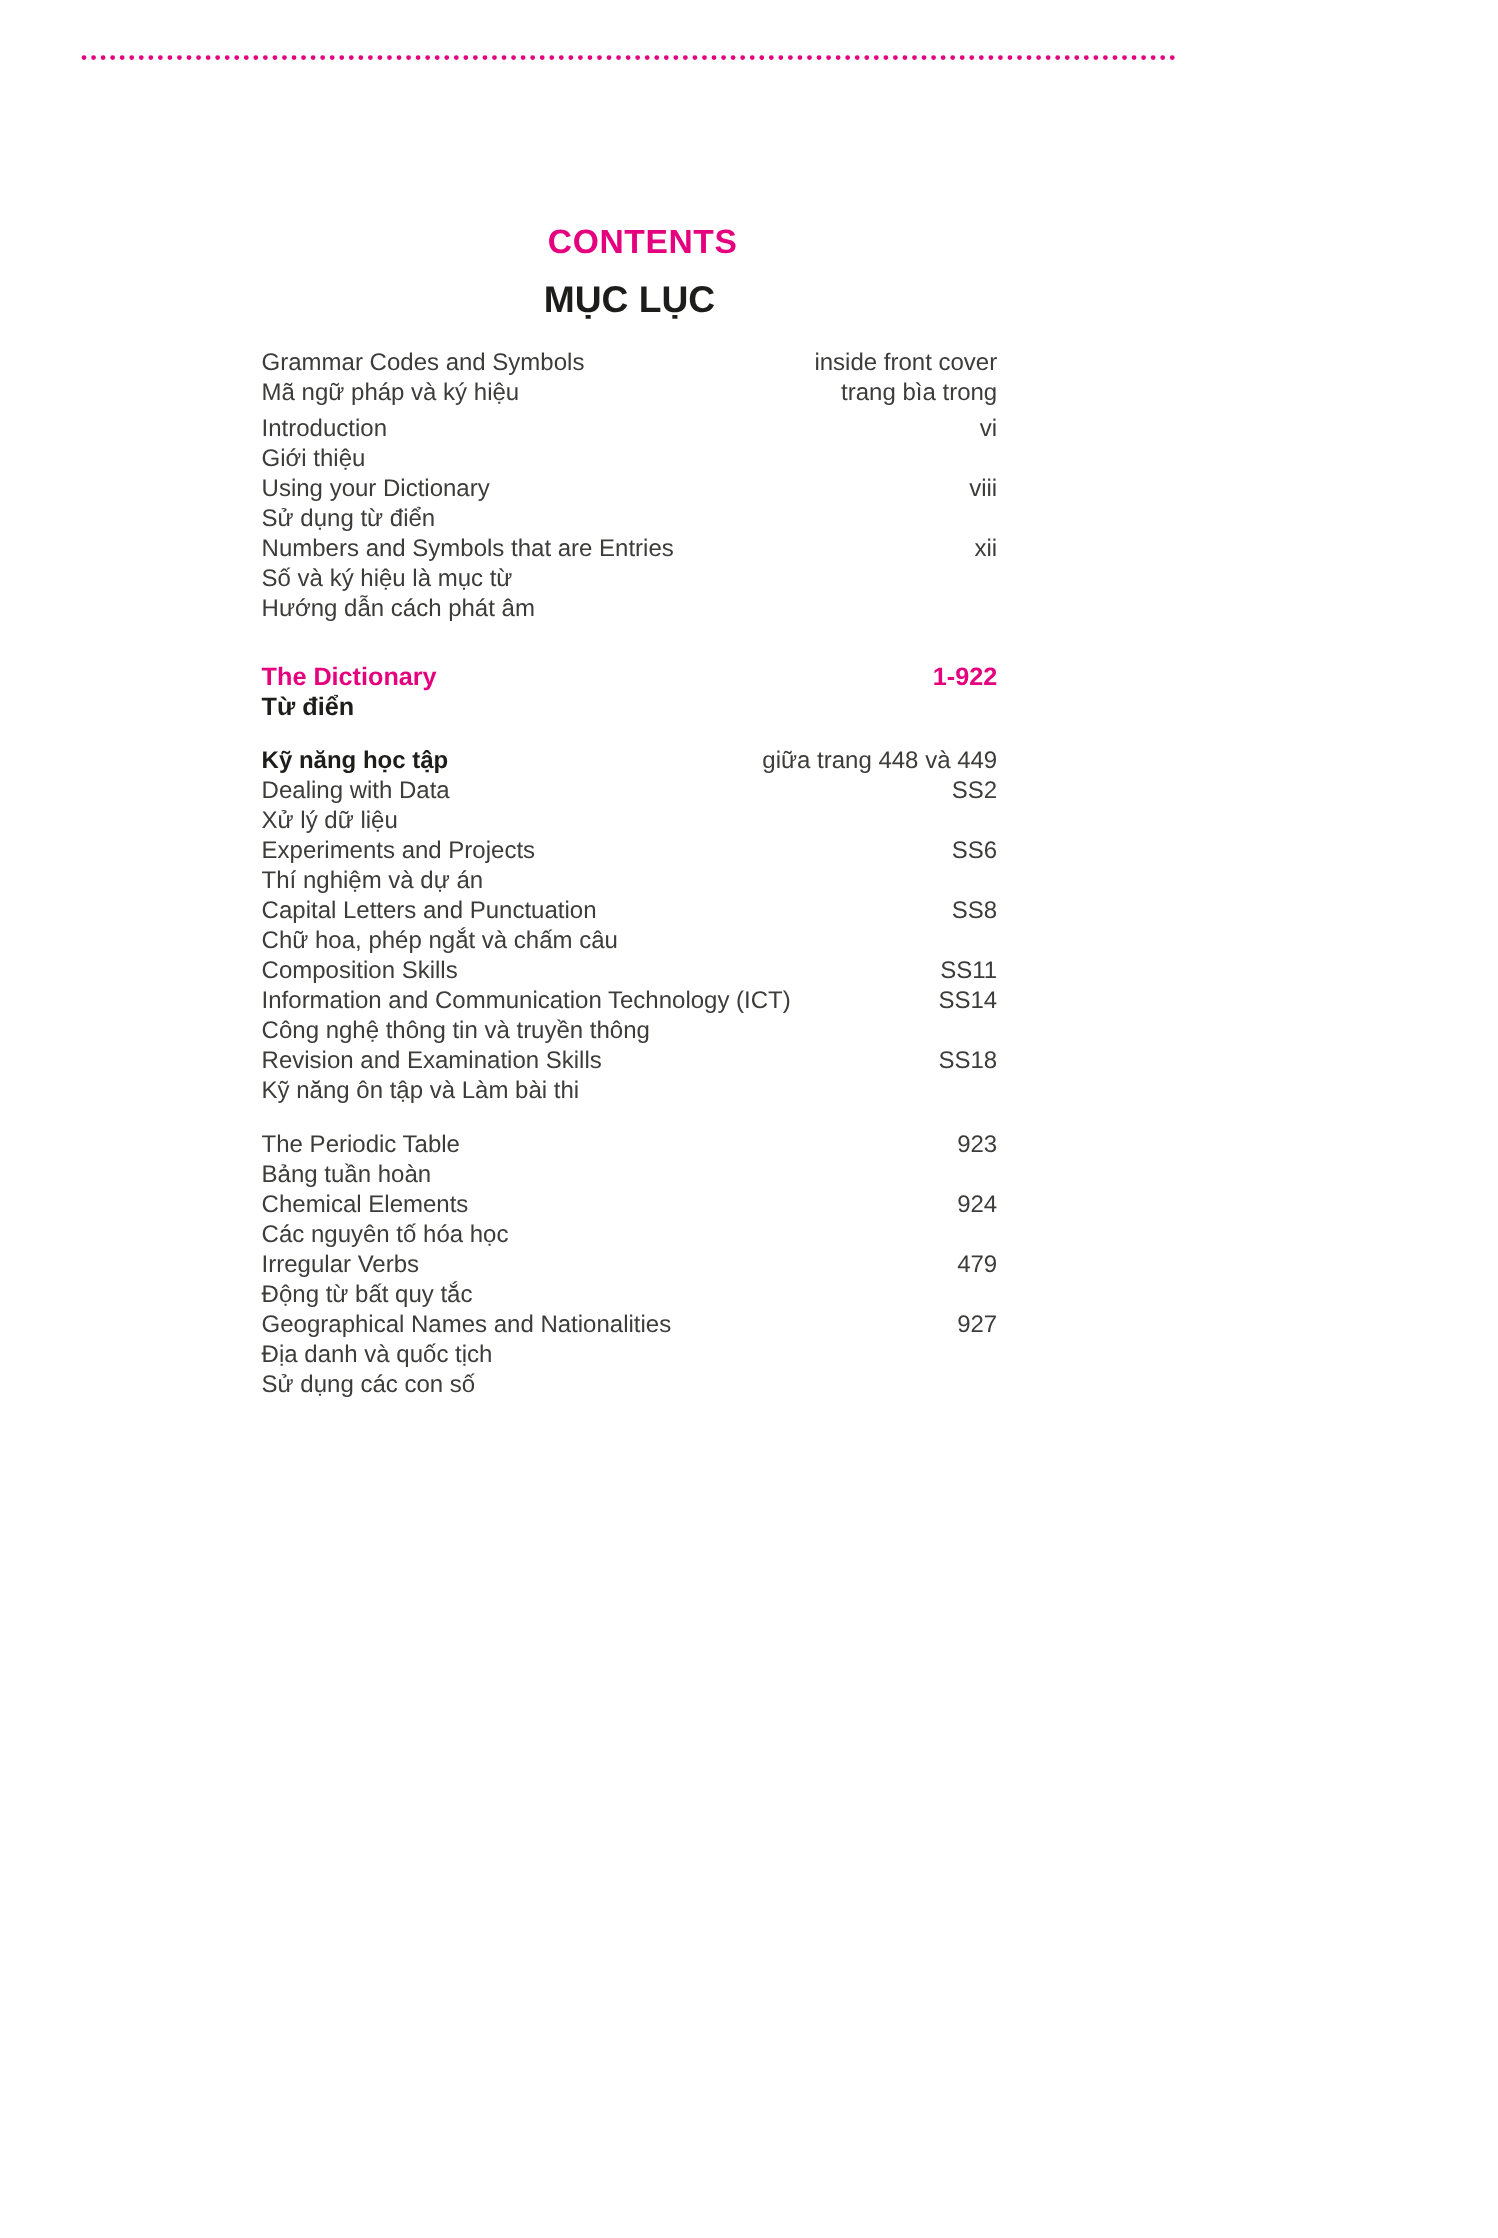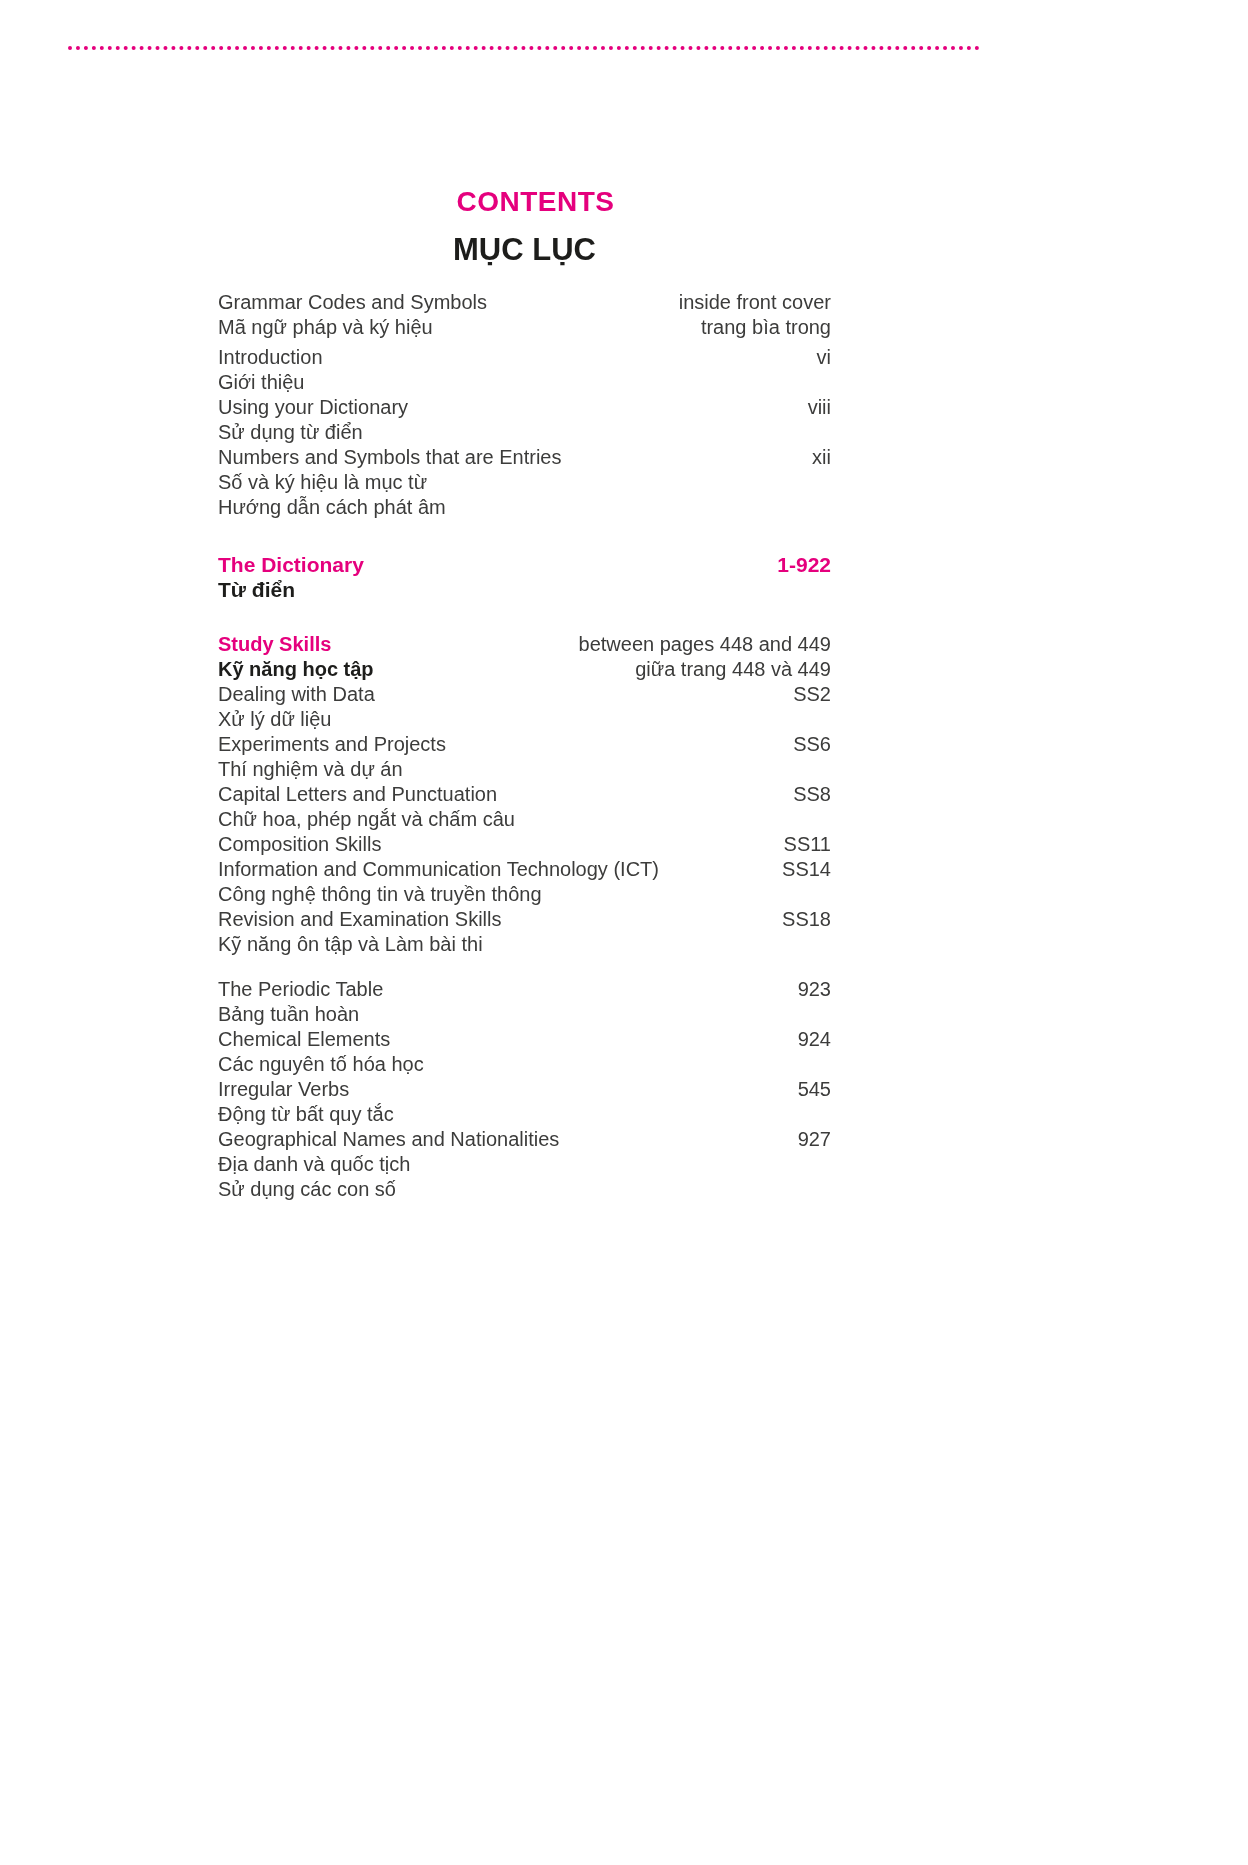--- a/index.html
+++ b/index.html
@@ -31,21 +31,21 @@
   .toc-row {
     display:flex; justify-content:space-between; align-items:baseline;
   }
   .toc-row .left  { text-align:left; }
   .toc-row .right { text-align:right; white-space:nowrap; margin-left:16px; }
   .style-accent { color:var(--accent); font-weight:bold; }
   .style-bold   { color:var(--ink-dark); font-weight:bold; }
   .style-normal { color:var(--ink); font-weight:normal; }
   .sec-grammar-codes { margin-bottom:5px; }
   .sec-front-matter  { margin-bottom:32px; }
-  .sec-dictionary    { margin-bottom:30px; }
+  .sec-dictionary    { margin-bottom:20px; }
   .sec-dictionary .toc-row { font-size:21px; }
   .sec-study-skills  { margin-bottom:20px; }
 </style>
 </head>
 <body>
 
 <div class="dotted-rule"></div>
 
 <h1 class="page-title">CONTENTS</h1>
 <h2 class="page-subtitle">MỤC LỤC</h2>
@@ -90,24 +90,20 @@
     <div class="toc-section sec-dictionary">
       <div class="toc-row">
         <span class="left style-accent">The Dictionary</span>
         <span class="right style-accent">1-922</span>
       </div>
       <div class="toc-row">
         <span class="left style-bold">Từ điển</span>
       </div>
     </div>
     <div class="toc-section sec-study-skills">
-      <div class="toc-row">
-        <span class="left style-accent">Study Skills</span>
-        <span class="right style-normal">between pages 448 and 449</span>
-      </div>
       <div class="toc-row">
         <span class="left style-bold">Kỹ năng học tập</span>
         <span class="right style-normal">giữa trang 448 và 449</span>
       </div>
       <div class="toc-row">
         <span class="left style-normal">Dealing with Data</span>
         <span class="right style-normal">SS2</span>
       </div>
       <div class="toc-row">
         <span class="left style-normal">Xử lý dữ liệu</span>
@@ -155,21 +151,21 @@
       </div>
       <div class="toc-row">
         <span class="left style-normal">Chemical Elements</span>
         <span class="right style-normal">924</span>
       </div>
       <div class="toc-row">
         <span class="left style-normal">Các nguyên tố hóa học</span>
       </div>
       <div class="toc-row">
         <span class="left style-normal">Irregular Verbs</span>
-        <span class="right style-normal">545</span>
+        <span class="right style-normal">479</span>
       </div>
       <div class="toc-row">
         <span class="left style-normal">Động từ bất quy tắc</span>
       </div>
       <div class="toc-row">
         <span class="left style-normal">Geographical Names and Nationalities</span>
         <span class="right style-normal">927</span>
       </div>
       <div class="toc-row">
         <span class="left style-normal">Địa danh và quốc tịch</span>

